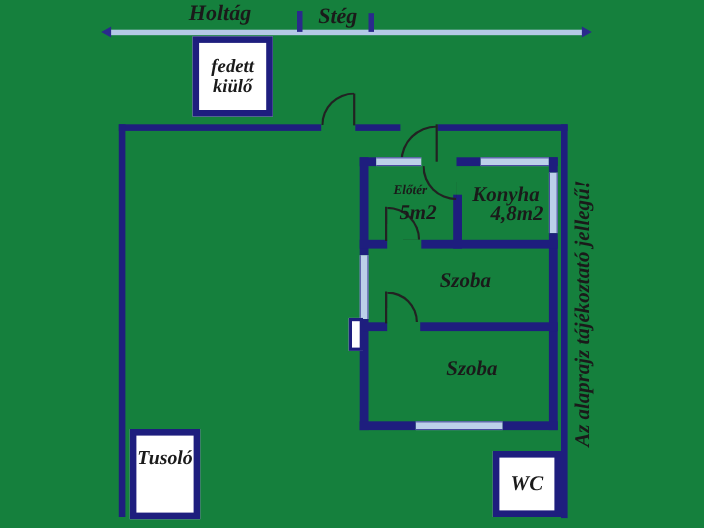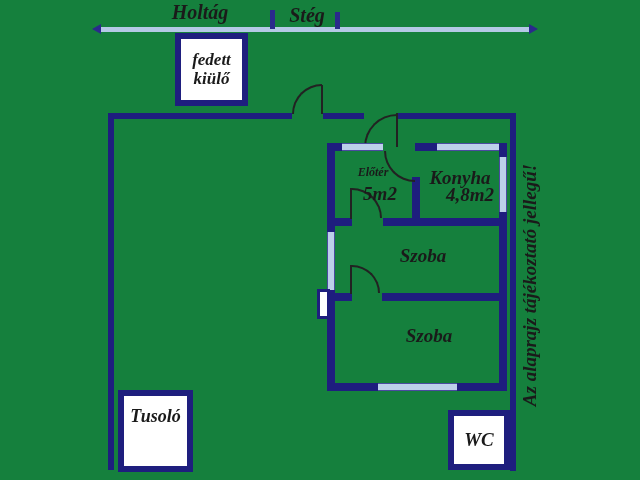--- a/index.html
+++ b/index.html
@@ -86,21 +86,21 @@
 
   <div class="abs" style="left:317px;top:289px;width:13px;height:30px;background:#fff;border:3px solid #1e1e7e"></div>
 
   <div class="lbl" style="left:336px;top:166px;width:74px;font-size:12px">Előtér</div>
   <div class="lbl" style="left:352px;top:184px;width:56px;font-size:19px">5m2</div>
   <div class="lbl" style="left:428px;top:168px;width:64px;font-size:19px">Konyha</div>
   <div class="lbl" style="left:440px;top:185px;width:60px;font-size:19px">4,8m2</div>
   <div class="lbl" style="left:396px;top:246px;width:54px;font-size:19px">Szoba</div>
   <div class="lbl" style="left:402px;top:326px;width:54px;font-size:19px">Szoba</div>
 
-  <div class="box" style="left:118px;top:390px;width:75px;height:82px;padding-bottom:28px">
+  <div class="box" style="left:118px;top:390px;width:64px;height:82px;padding-bottom:28px">
     <div class="boxlbl" style="font-size:18px">Tusoló</div>
   </div>
   <div class="box" style="left:448px;top:410px;width:62px;height:60px">
     <div class="boxlbl" style="font-size:19px">WC</div>
   </div>
 
   <div class="lbl" style="left:361px;top:274px;width:340px;height:22px;font-size:19px;transform:rotate(-90deg)">Az alaprajz tájékoztató jellegű!</div>
 
 </div>
 

